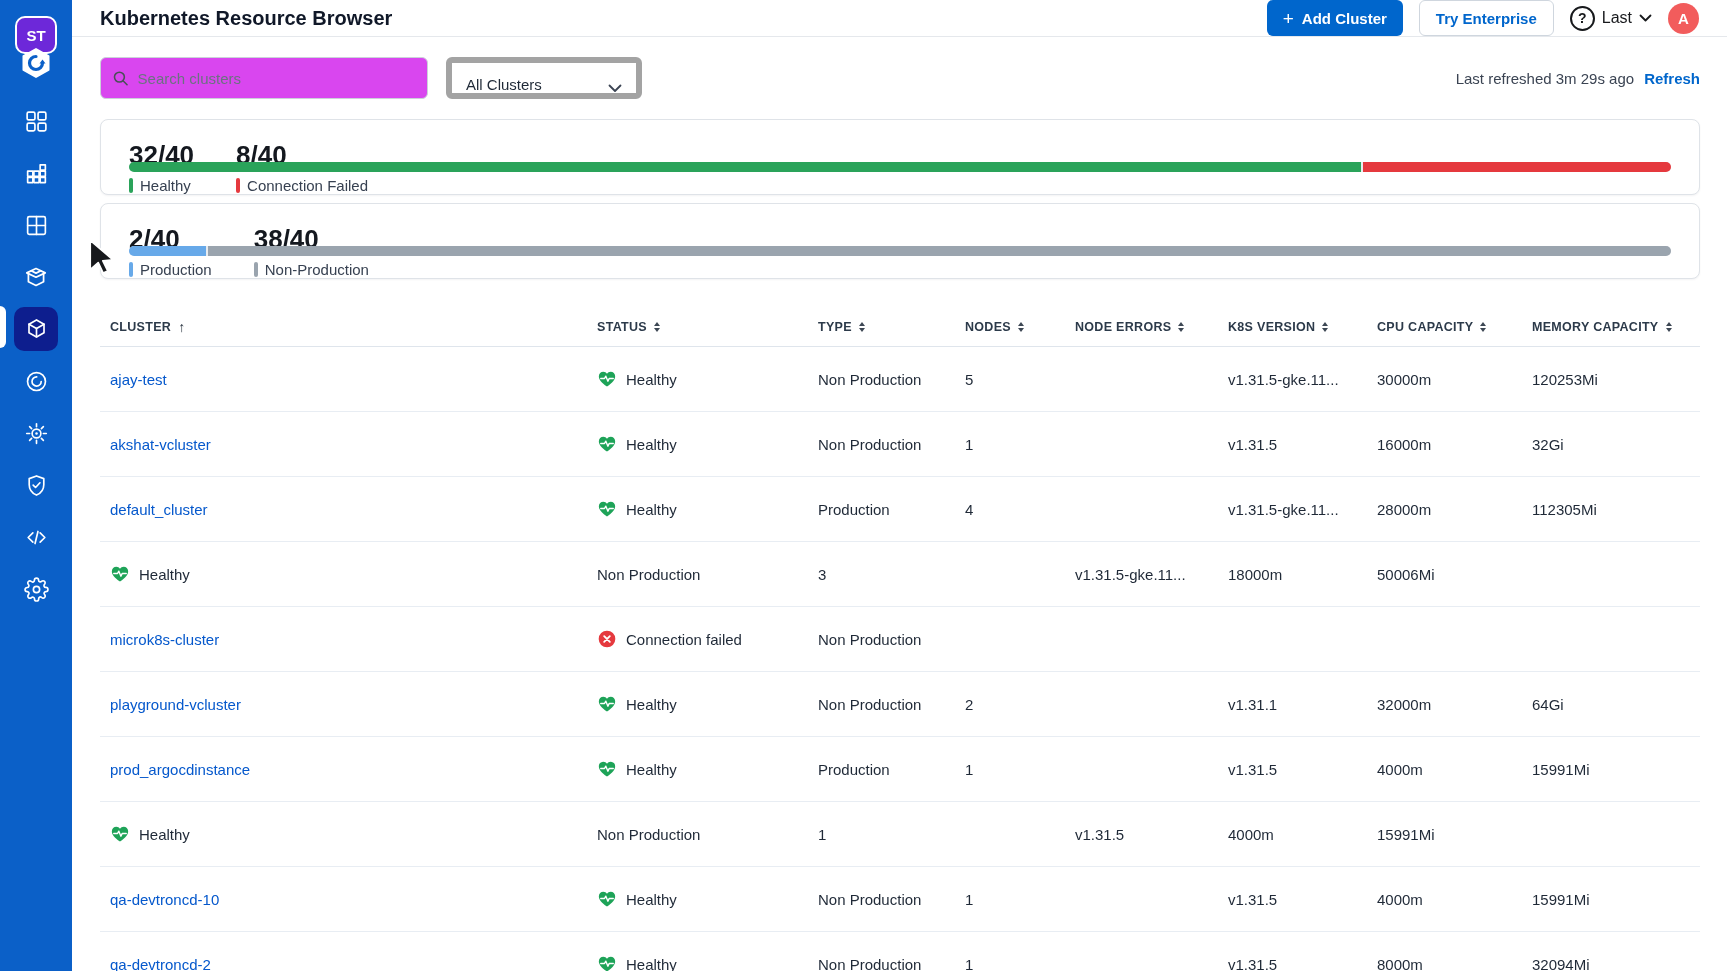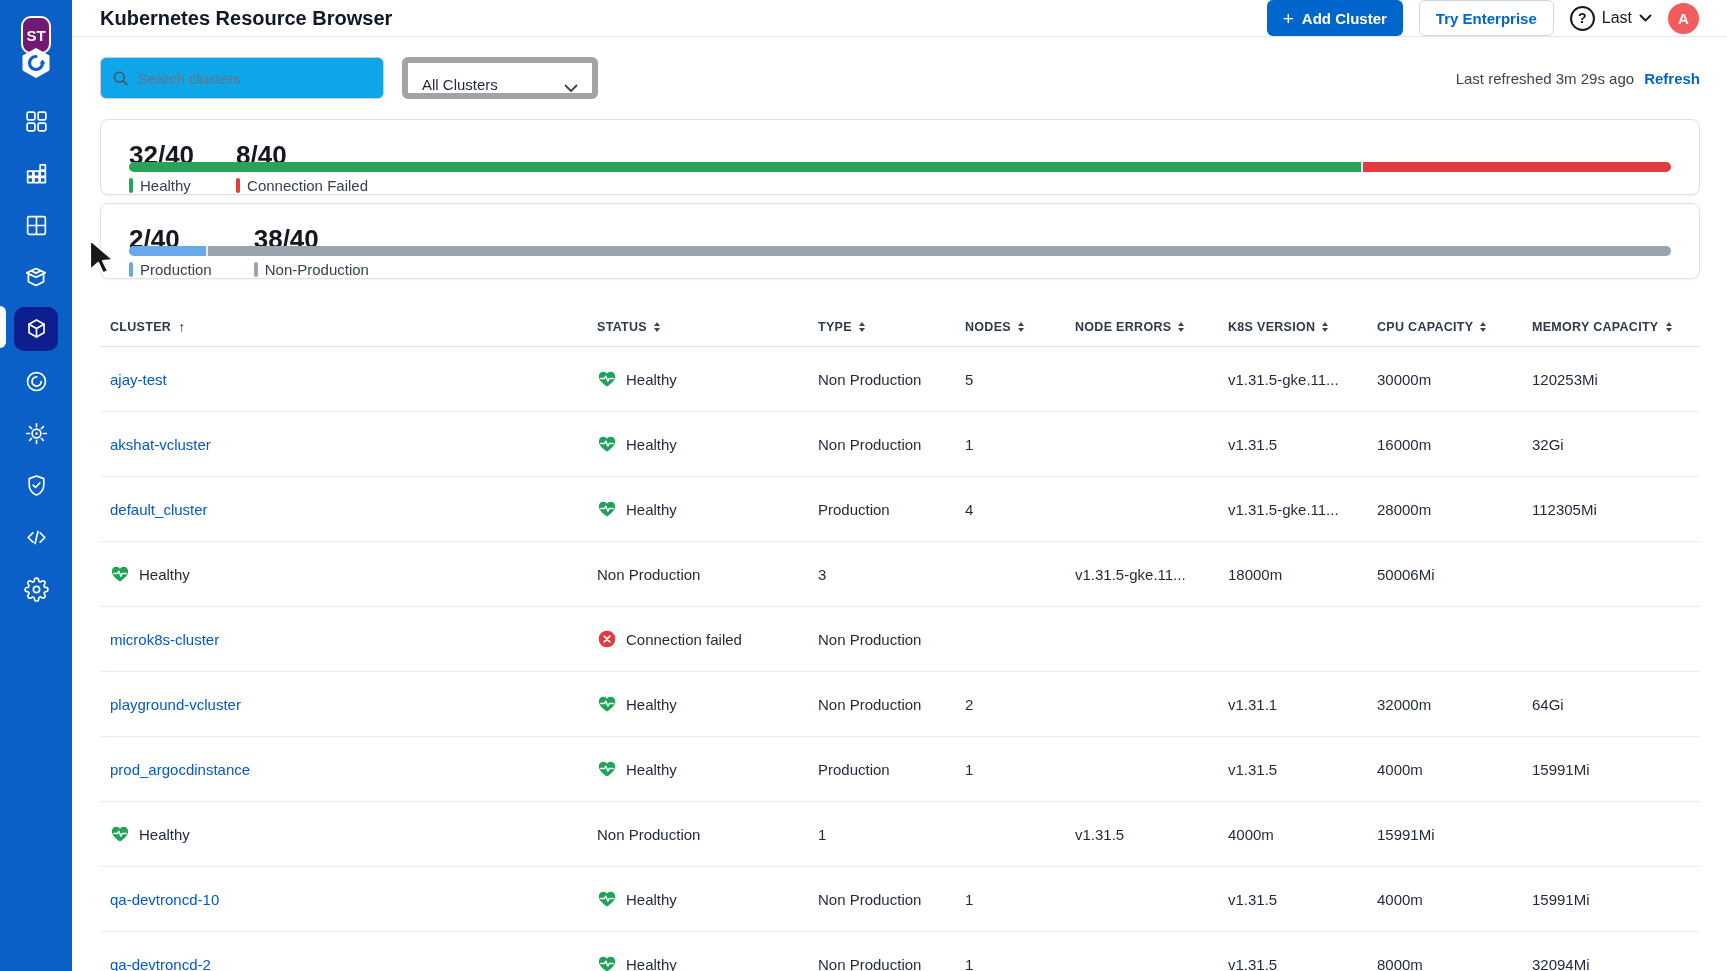--- a/index.html
+++ b/index.html
@@ -3,21 +3,21 @@
 <meta charset="utf-8">
 <style>
   * { margin:0; padding:0; box-sizing:border-box; }
   html,body { width:1727px; height:971px; overflow:hidden; background:#fff;
     font-family:"Liberation Sans","DejaVu Sans",sans-serif; color:#1f2937; }
   .app { display:flex; width:100%; height:100%; }
 
   
   .sidebar { position:relative; width:72px; height:100%; background:#0b60c8; flex:0 0 72px; }
   .logo-wrap { display:flex; flex-direction:column; align-items:center; padding-top:16px; }
-  .logo-badge { width:30px; height:38px; background:#701a75; border:2px solid #fff; border-radius:10px;
+  .logo-badge { width:42px; height:38px; background:#6d28d9; border:2px solid #fff; border-radius:10px;
     color:#fff; font-weight:700; font-size:15px; display:flex; align-items:center; justify-content:center; z-index:2; }
   .logo-hex { margin-top:-8px; z-index:3; }
   .nav { position:absolute; top:95px; left:0; width:72px; display:flex; flex-direction:column; align-items:center; }
   .nav-item { width:72px; height:52px; display:flex; align-items:center; justify-content:center; cursor:pointer; }
   .nav-item .pill { width:44px; height:44px; display:flex; align-items:center; justify-content:center; border-radius:10px; }
   .nav-item.active .pill { background:#0d1e8e; }
   .active-indicator { position:absolute; left:0; top:306px; width:6px; height:42px; background:#fff; border-radius:0 6px 6px 0; }
   .nav-item svg { stroke:#fff; fill:none; stroke-width:1.6; stroke-linecap:round; stroke-linejoin:round; }
 
   
@@ -36,21 +36,21 @@
   .help-circle { width:25px; height:25px; border:2px solid #17191c; border-radius:50%; display:flex;
     align-items:center; justify-content:center; font-size:14px; font-weight:700; color:#17191c; }
   .help-label { font-size:16px; color:#17191c; }
   .avatar { width:31px; height:31px; border-radius:50%; background:#f25c5c; color:#fff; font-size:15px;
     font-weight:600; display:flex; align-items:center; justify-content:center; cursor:pointer; }
 
   .content { padding:20px 27px 0 28px; }
 
   
   .toolbar { display:flex; align-items:center; }
-  .search-box { width:284px; height:42px; background:#0ea5e9; border:1px solid #cbd2d9; border-radius:6px;
+  .search-box { width:328px; height:42px; background:#d946ef; border:1px solid #cbd2d9; border-radius:6px;
     display:flex; align-items:center; padding:0 12px; gap:9px; }
   .search-box input { border:none; outline:none; background:transparent; font-size:15px; color:#1f2937;
     width:100%; font-family:inherit; }
   .search-box input::placeholder { color:#6b7280; }
   .select-box { width:196px; height:42px; margin-left:18px; background:#fff; border:6px solid #a3a3a3;
     border-radius:6px; display:flex; align-items:flex-end; justify-content:space-between; padding:0 14px;
     font-size:15px; color:#1f2937; cursor:pointer; }
   .refresh-area { margin-left:auto; display:flex; align-items:center; gap:10px; font-size:15px; color:#3b4453; }
   .refresh-link { color:#0066cc; font-weight:700; text-decoration:none; cursor:pointer; }
 

